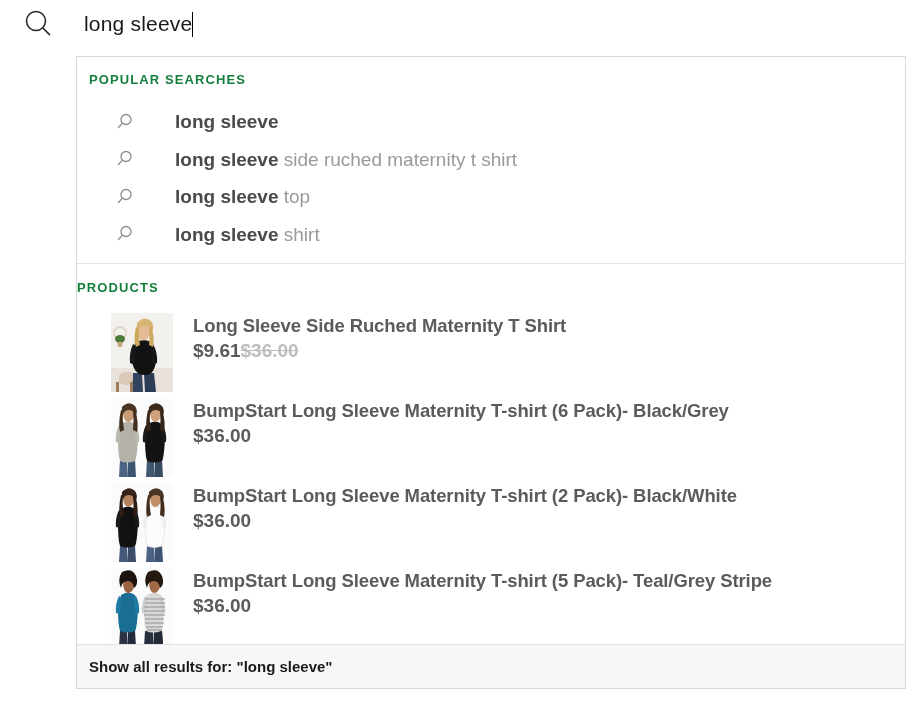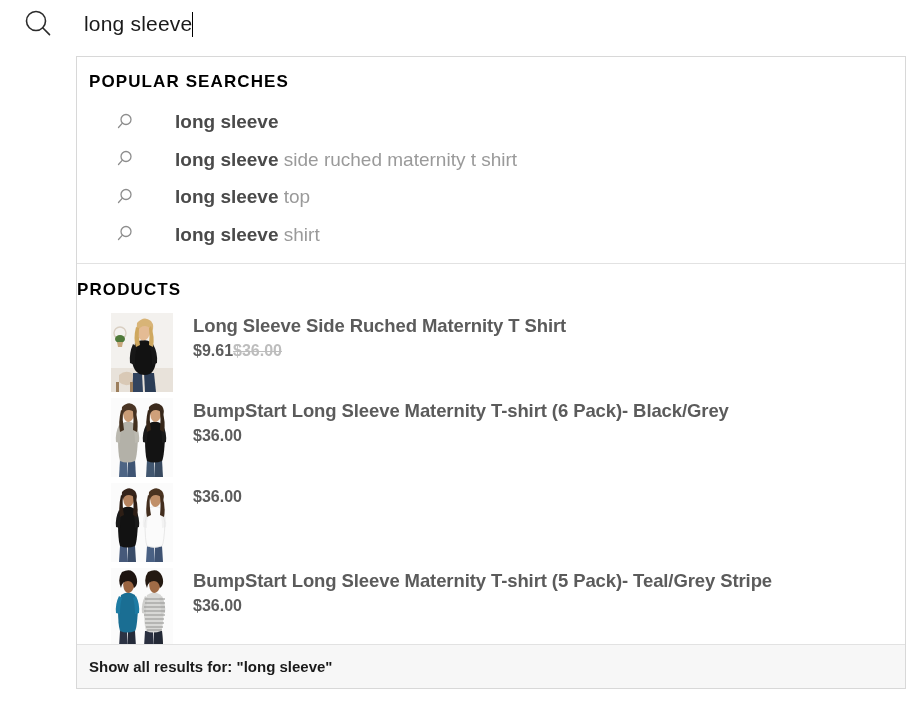--- a/index.html
+++ b/index.html
@@ -70,24 +70,24 @@
     left: 76px;
     top: 56px;
     width: 830px;
     height: 633px;
     background: #ffffff;
     border: 1px solid #d8d8d8;
     box-sizing: border-box;
   }
 
   .section-label {
-    font-size: 17px;
+    font-size: 13px;
     font-weight: bold;
     letter-spacing: 1.1px;
-    color: #000000;
+    color: #15803d;
     text-transform: uppercase;
   }
 
   .popular-label {
     position: absolute;
     left: 12px;
     top: 15px;
   }
 
   .suggestions {
@@ -179,21 +179,21 @@
   .prod-title {
     font-size: 18.5px;
     font-weight: bold;
     color: #5b5b5b;
     line-height: 24px;
     white-space: nowrap;
     letter-spacing: -0.1px;
   }
 
   .prod-price {
-    font-size: 16px;
+    font-size: 19px;
     font-weight: bold;
     color: #5b5b5b;
     line-height: 26px;
     white-space: nowrap;
   }
 
   .price-old {
     color: #bdbdbd;
     text-decoration: line-through;
     font-weight: bold;
@@ -368,20 +368,21 @@
             <path d="M35 27 q-4 8 -3 17 l4 1 q0 -10 2 -16 z" fill="#f2f2f2"></path>
             <path d="M52 27 q4 8 3 17 l-4 1 q0 -10 -2 -16 z" fill="#f2f2f2"></path>
             <path d="M37 26 q7 -5 14 0 l3 14 q-1 20 -3 23 q-8 3 -15 0 q-2 -6 -2 -23 z" fill="none" stroke="#e3e3e3" stroke-width="0.8"></path>
             <path d="M40 12 q5 -6 9 -1 q3 6 -1 11 q-4 4 -7 0 q-3 -5 -1 -10 z" fill="#c08f68"></path>
             <path d="M38 9 q7 -7 13 -1 q3 4 1 10 q-2 -6 -7 -6 q-5 0 -6 5 q-2 -4 -1 -8 z" fill="#4b3421"></path>
             <path d="M37 12 q-3 13 -1 22 l4 -2 q-2 -10 -1 -19 z" fill="#422d1d"></path>
             <path d="M51 12 q4 12 2 22 l-4 -2 q1 -10 0 -19 z" fill="#422d1d"></path>
           </svg>
         </div>
         <div class="prod-info">
+          <div class="prod-title">BumpStart Long Sleeve Maternity T-shirt (2 Pack)- Black/White</div>
           <div class="prod-price"><span>$36.00</span><span class="price-old"></span></div>
         </div>
       </div>
 
       <div class="product-row">
         <div class="thumb">
           <svg width="62" height="79" viewBox="0 0 62 79">
             <rect x="0" y="0" width="62" height="79" fill="#fbfbfb"></rect>
             <path d="M9 63 h7 l1 16 h-9 z" fill="#2c3344"></path>
             <path d="M17 63 h7 l1 16 h-8 z" fill="#242b3a"></path>

